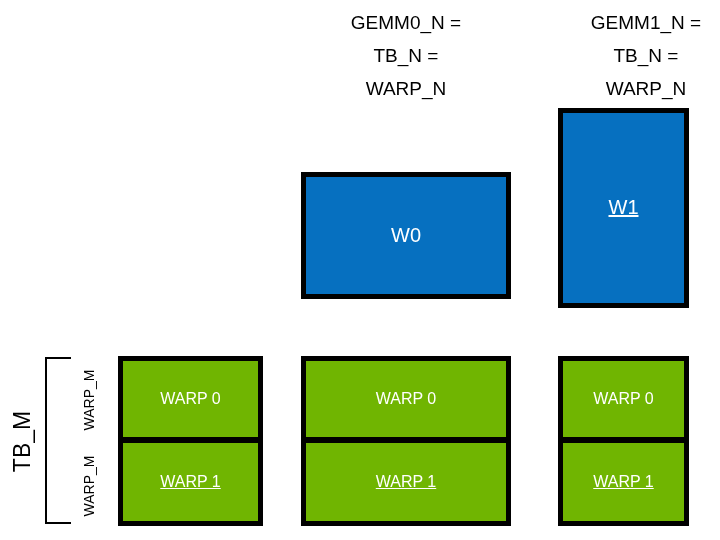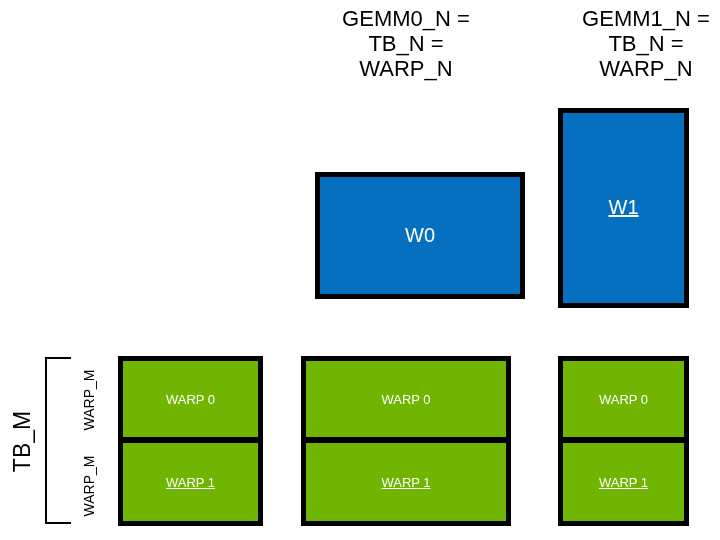--- a/index.html
+++ b/index.html
@@ -14,22 +14,22 @@
     background: #ffffff;
     overflow: hidden;
     font-family: "Liberation Sans", sans-serif;
     color: #000000;
   }
 
   
   .col-header {
     position: absolute;
     text-align: center;
-    font-size: 22px;
-    line-height: 25px;
+    font-size: 19px;
+    line-height: 33px;
     color: #000000;
     white-space: pre-line;
     font-family: "Liberation Sans", sans-serif;
   }
   #header-gemm0 { left: 296px; top: 6px; width: 220px; }
   #header-gemm1 { left: 558px; top: 6px; width: 176px; }
 
   
   .box {
     position: absolute;
@@ -38,21 +38,21 @@
     display: flex;
     align-items: center;
     justify-content: center;
     color: #ffffff;
     font-size: 20px;
     font-family: "Liberation Sans", sans-serif;
   }
   .box-blue { background: #0670c0; }
 
   
-  #box-w0 { left: 315px; top: 172px; width: 210px; height: 127px; }
+  #box-w0 { left: 301px; top: 172px; width: 210px; height: 127px; }
   #box-w1 { left: 558px; top: 108px; width: 131px; height: 200px; text-decoration: underline; }
   #box-w1 .box-label { margin-top: -2px; }
 
   
   .green-stack {
     position: absolute;
     top: 356px;
     height: 172px;
   }
   #stack-left   { left: 118px;  width: 145px; }
@@ -62,21 +62,21 @@
   .green-stack .cell {
     box-sizing: border-box;
     width: 100%;
     height: 50%;
     background: #70b501;
     border: 5px solid #000000;
     display: flex;
     align-items: center;
     justify-content: center;
     color: #ffffff;
-    font-size: 13px;
+    font-size: 16px;
     font-family: "Liberation Sans", sans-serif;
   }
   .green-stack .cell.lower { border-top-width: 3px; margin-top: -2px; text-decoration: underline; }
 
   
   #tb-bracket {
     position: absolute;
     left: 45px;
     top: 357px;
     width: 26px;

